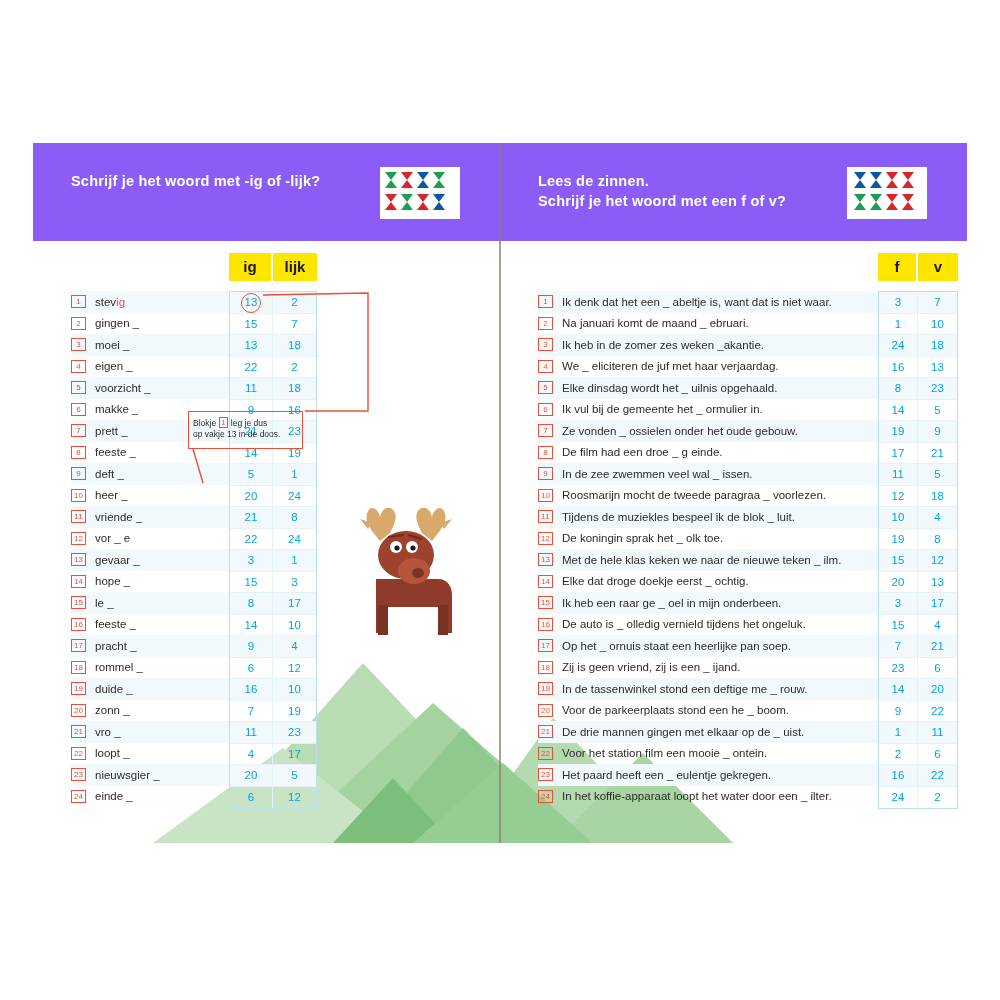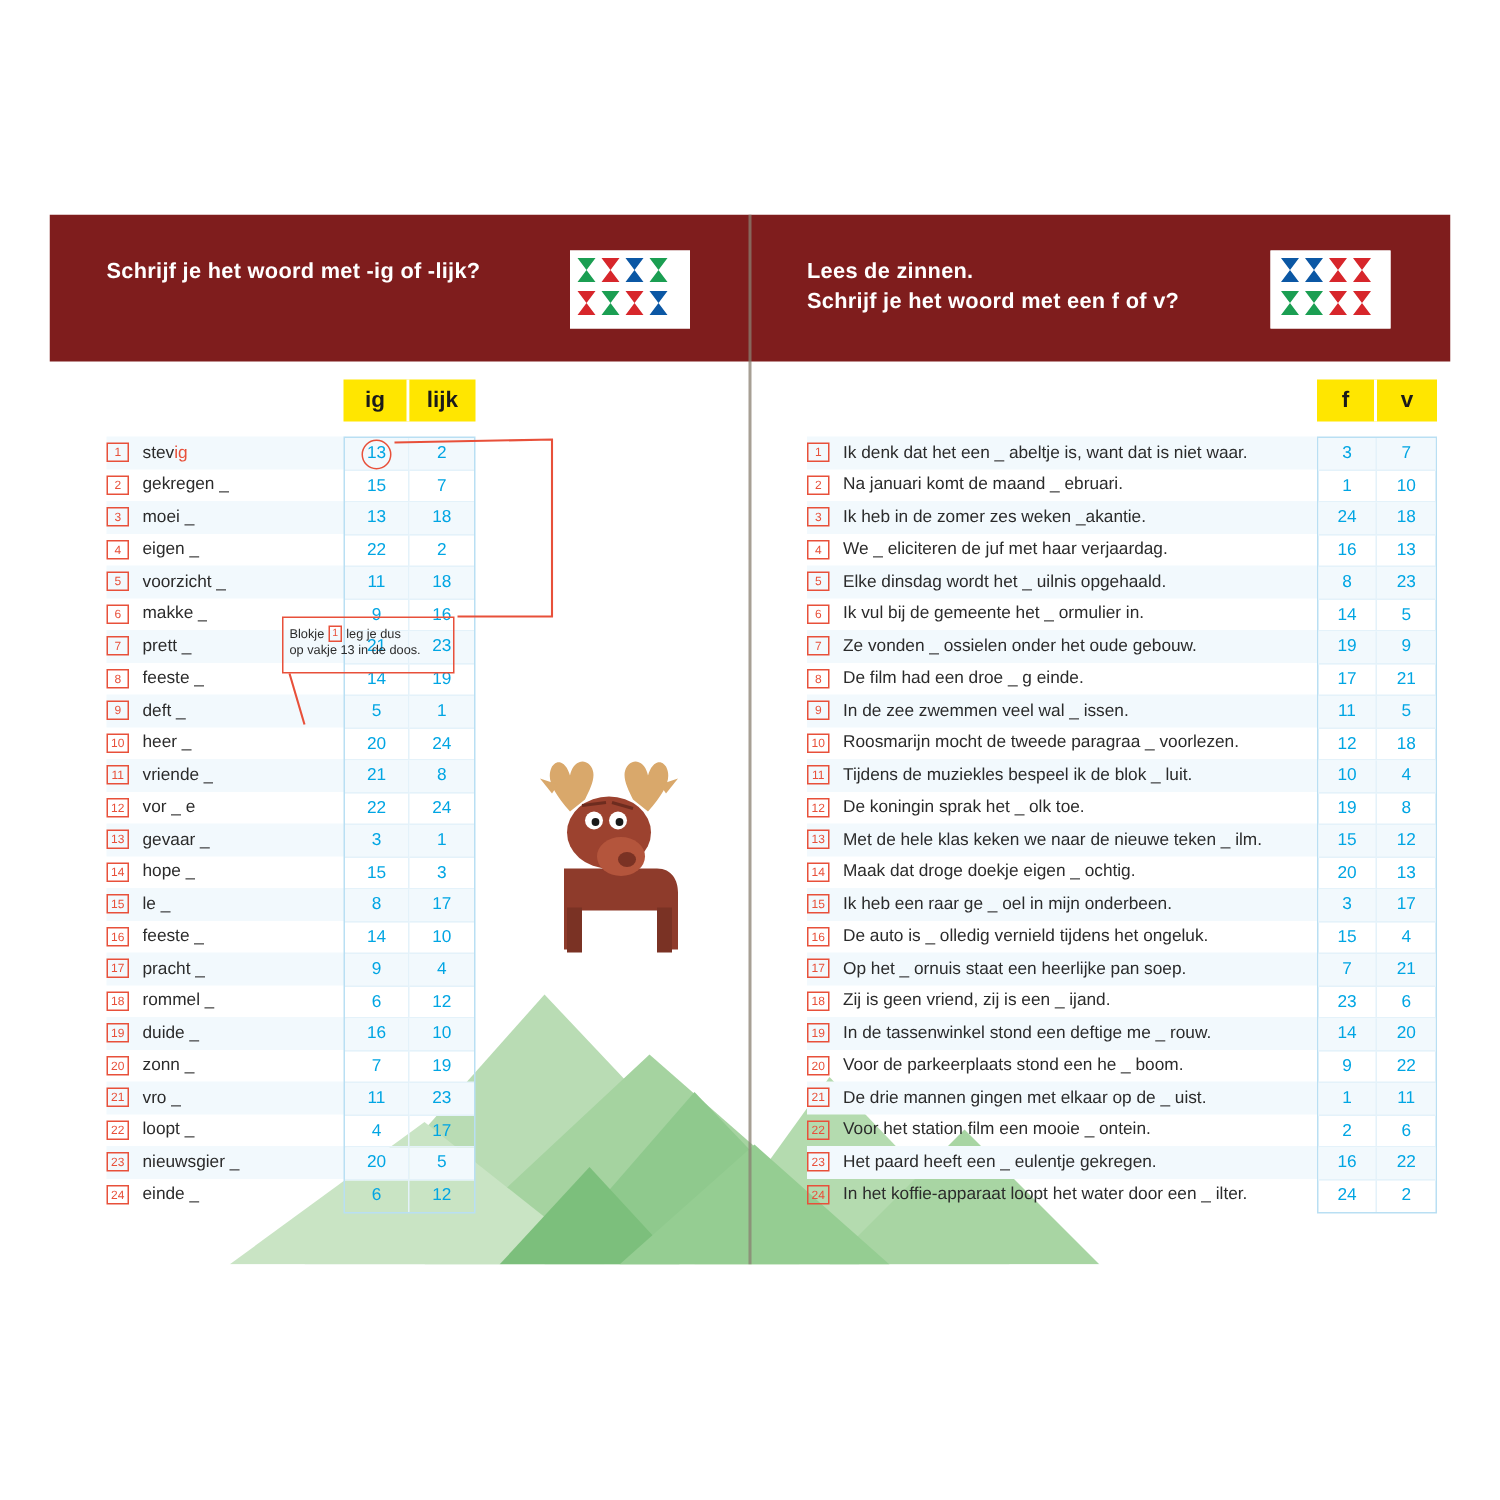--- a/index.html
+++ b/index.html
@@ -20,21 +20,21 @@
   .hill{position:absolute;bottom:0;left:0;width:934px;height:330px;overflow:hidden;}
   .hill svg{display:block;}
 
   .spread{position:absolute;inset:0;display:flex;}
   .page-half{position:relative;width:467px;height:700px;overflow:hidden;}
   .spine{position:absolute;left:466px;top:0;width:2px;height:700px;background:#8a7f70;opacity:.75;z-index:5;}
 
   .header{
     position:relative;
     height:98px;
-    background:#7f1d1d;
+    background:#8b5cf6;
     box-sizing:border-box;
   }
   .header-title{
     position:absolute;
     left:38px;top:28px;
     color:#ffffff;
     font-size:14.5px;
     line-height:20px;
     font-weight:bold;
     letter-spacing:.2px;
@@ -199,21 +199,21 @@
         <div class="cell" style="width:44px;">lijk</div>
       </div>
 
       <div class="qlist" id="left-qlist" style="left:38px;top:148px;width:160px;">
           <div class="qrow alt" style="height: 21.5px;">
             <div class="qnum">1</div>
             <div class="qtext">stev<span class="hl">ig</span></div>
           </div>
           <div class="qrow" style="height: 21.5px;">
             <div class="qnum">2</div>
-            <div class="qtext">gekregen _</div>
+            <div class="qtext">gingen _</div>
           </div>
           <div class="qrow alt" style="height: 21.5px;">
             <div class="qnum">3</div>
             <div class="qtext">moei _</div>
           </div>
           <div class="qrow" style="height: 21.5px;">
             <div class="qnum">4</div>
             <div class="qtext">eigen _</div>
           </div>
           <div class="qrow alt" style="height: 21.5px;">
@@ -512,21 +512,21 @@
           <div class="qrow" style="height: 21.5px;">
             <div class="qnum">12</div>
             <div class="qtext">De koningin sprak het _ olk toe.</div>
           </div>
           <div class="qrow alt" style="height: 21.5px;">
             <div class="qnum">13</div>
             <div class="qtext">Met de hele klas keken we naar de nieuwe teken _ ilm.</div>
           </div>
           <div class="qrow" style="height: 21.5px;">
             <div class="qnum">14</div>
-            <div class="qtext">Maak dat droge doekje eigen _ ochtig.</div>
+            <div class="qtext">Elke dat droge doekje eerst _ ochtig.</div>
           </div>
           <div class="qrow alt" style="height: 21.5px;">
             <div class="qnum">15</div>
             <div class="qtext">Ik heb een raar ge _ oel in mijn onderbeen.</div>
           </div>
           <div class="qrow" style="height: 21.5px;">
             <div class="qnum">16</div>
             <div class="qtext">De auto is _ olledig vernield tijdens het ongeluk.</div>
           </div>
           <div class="qrow alt" style="height: 21.5px;">

